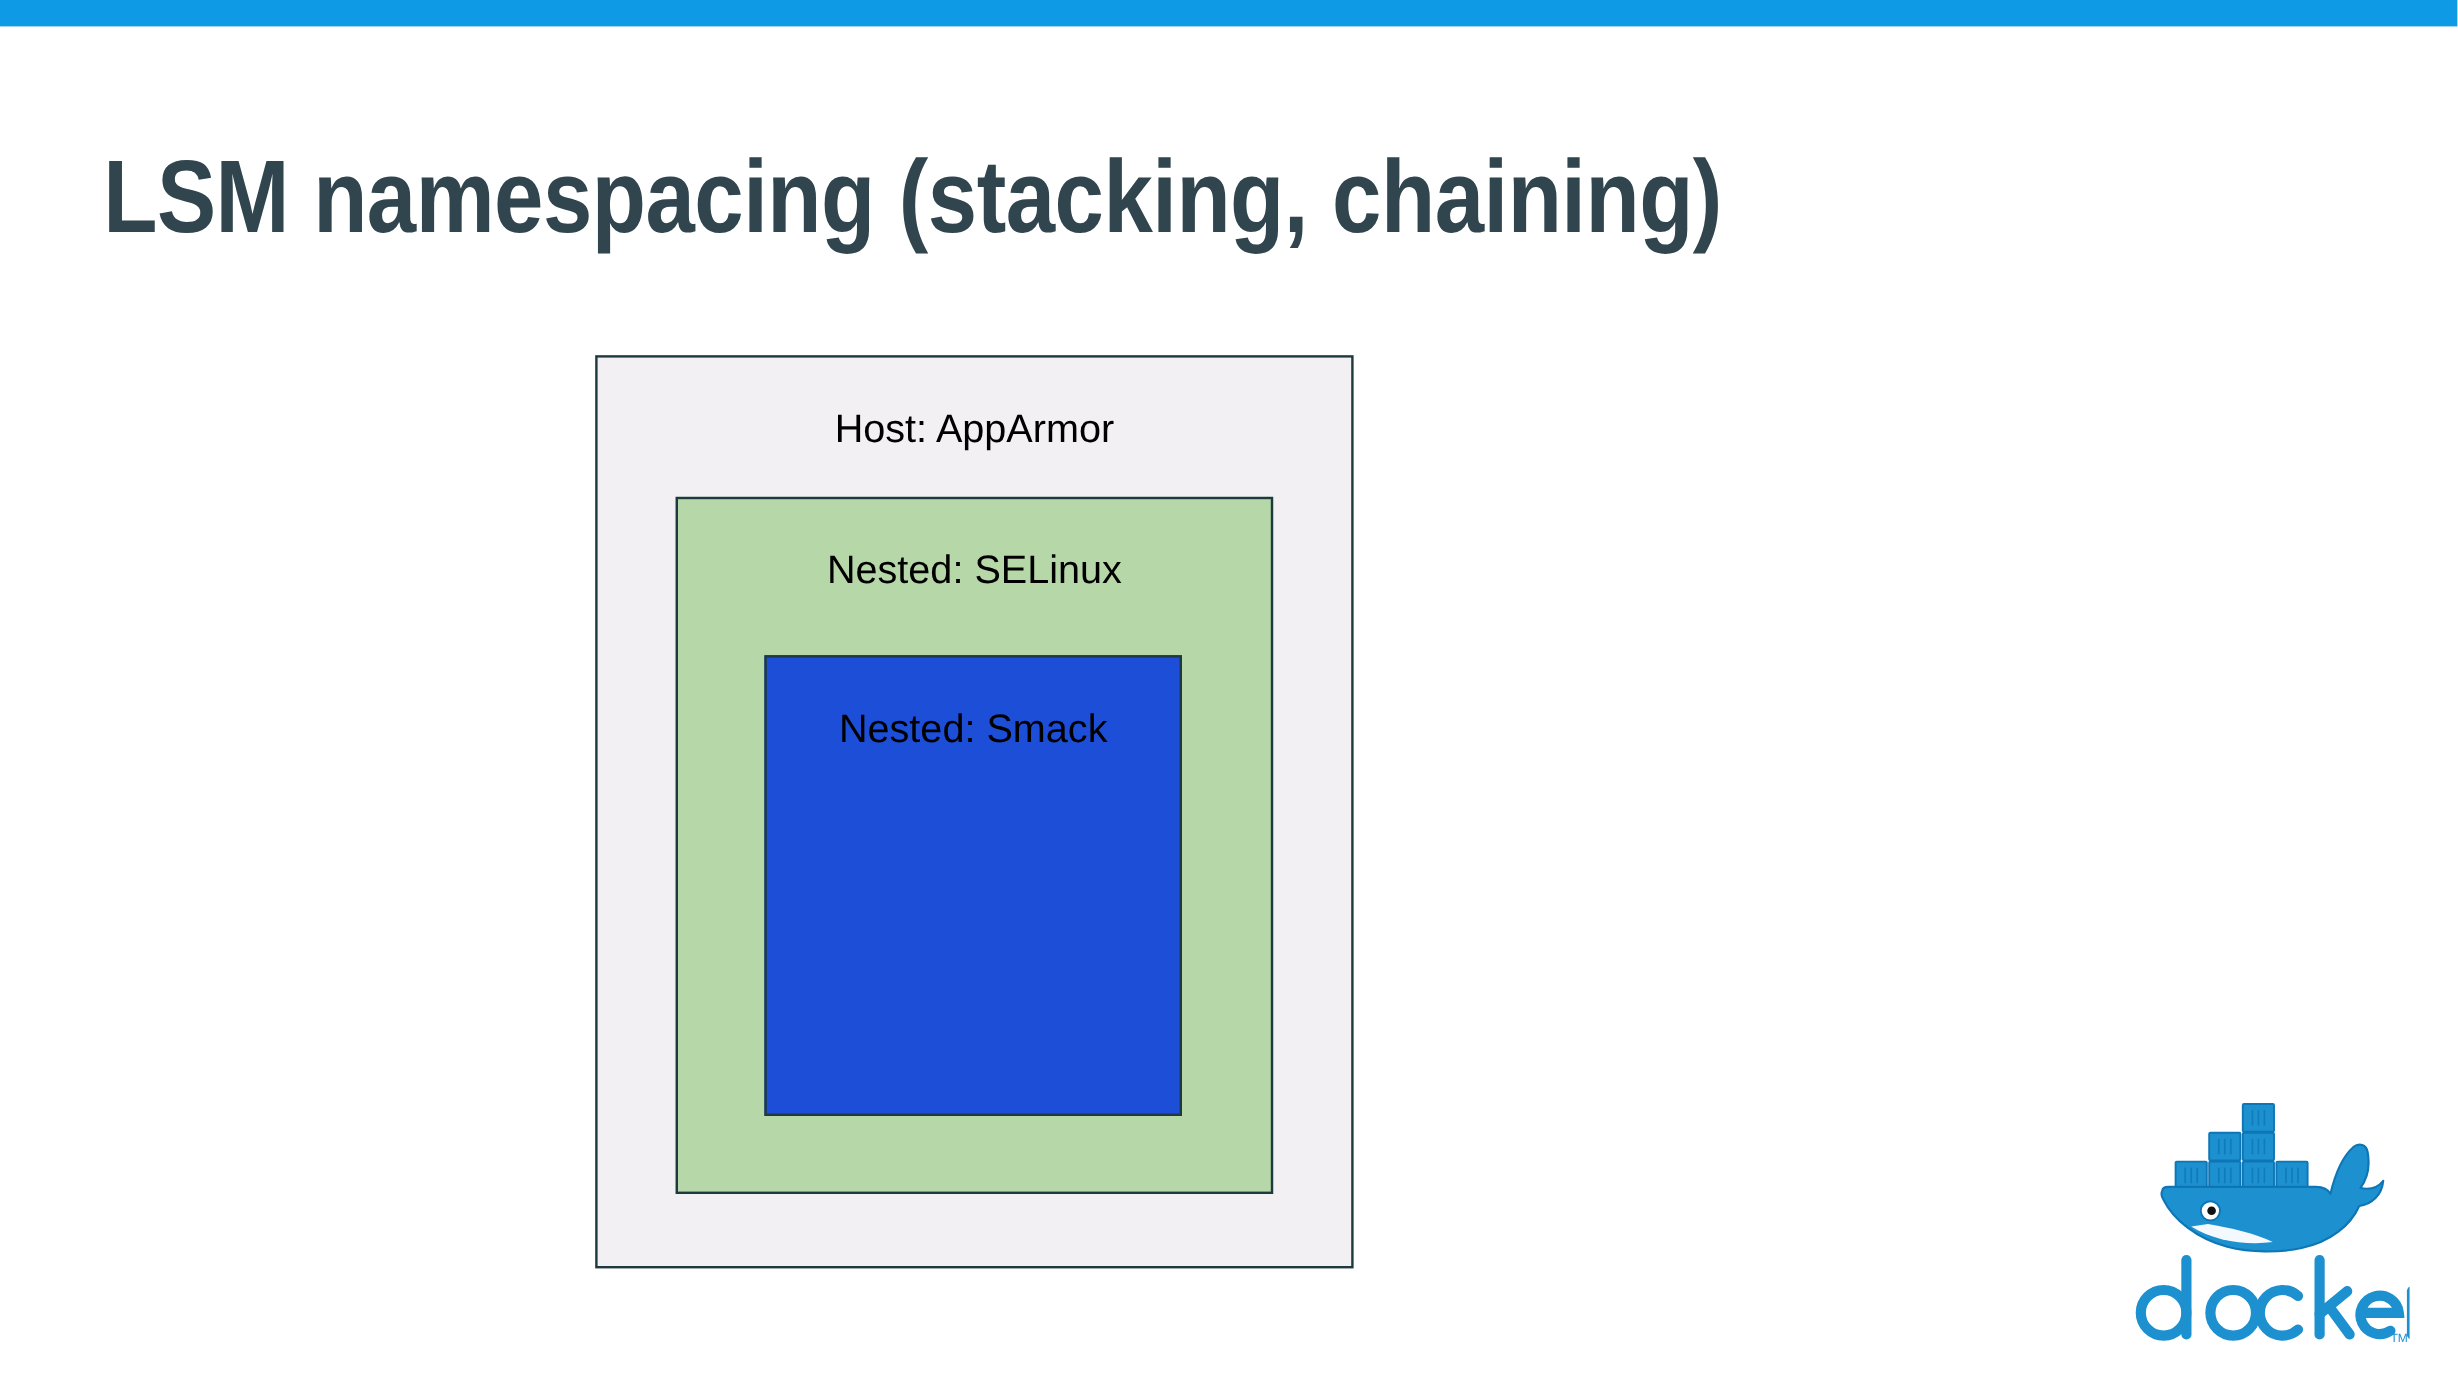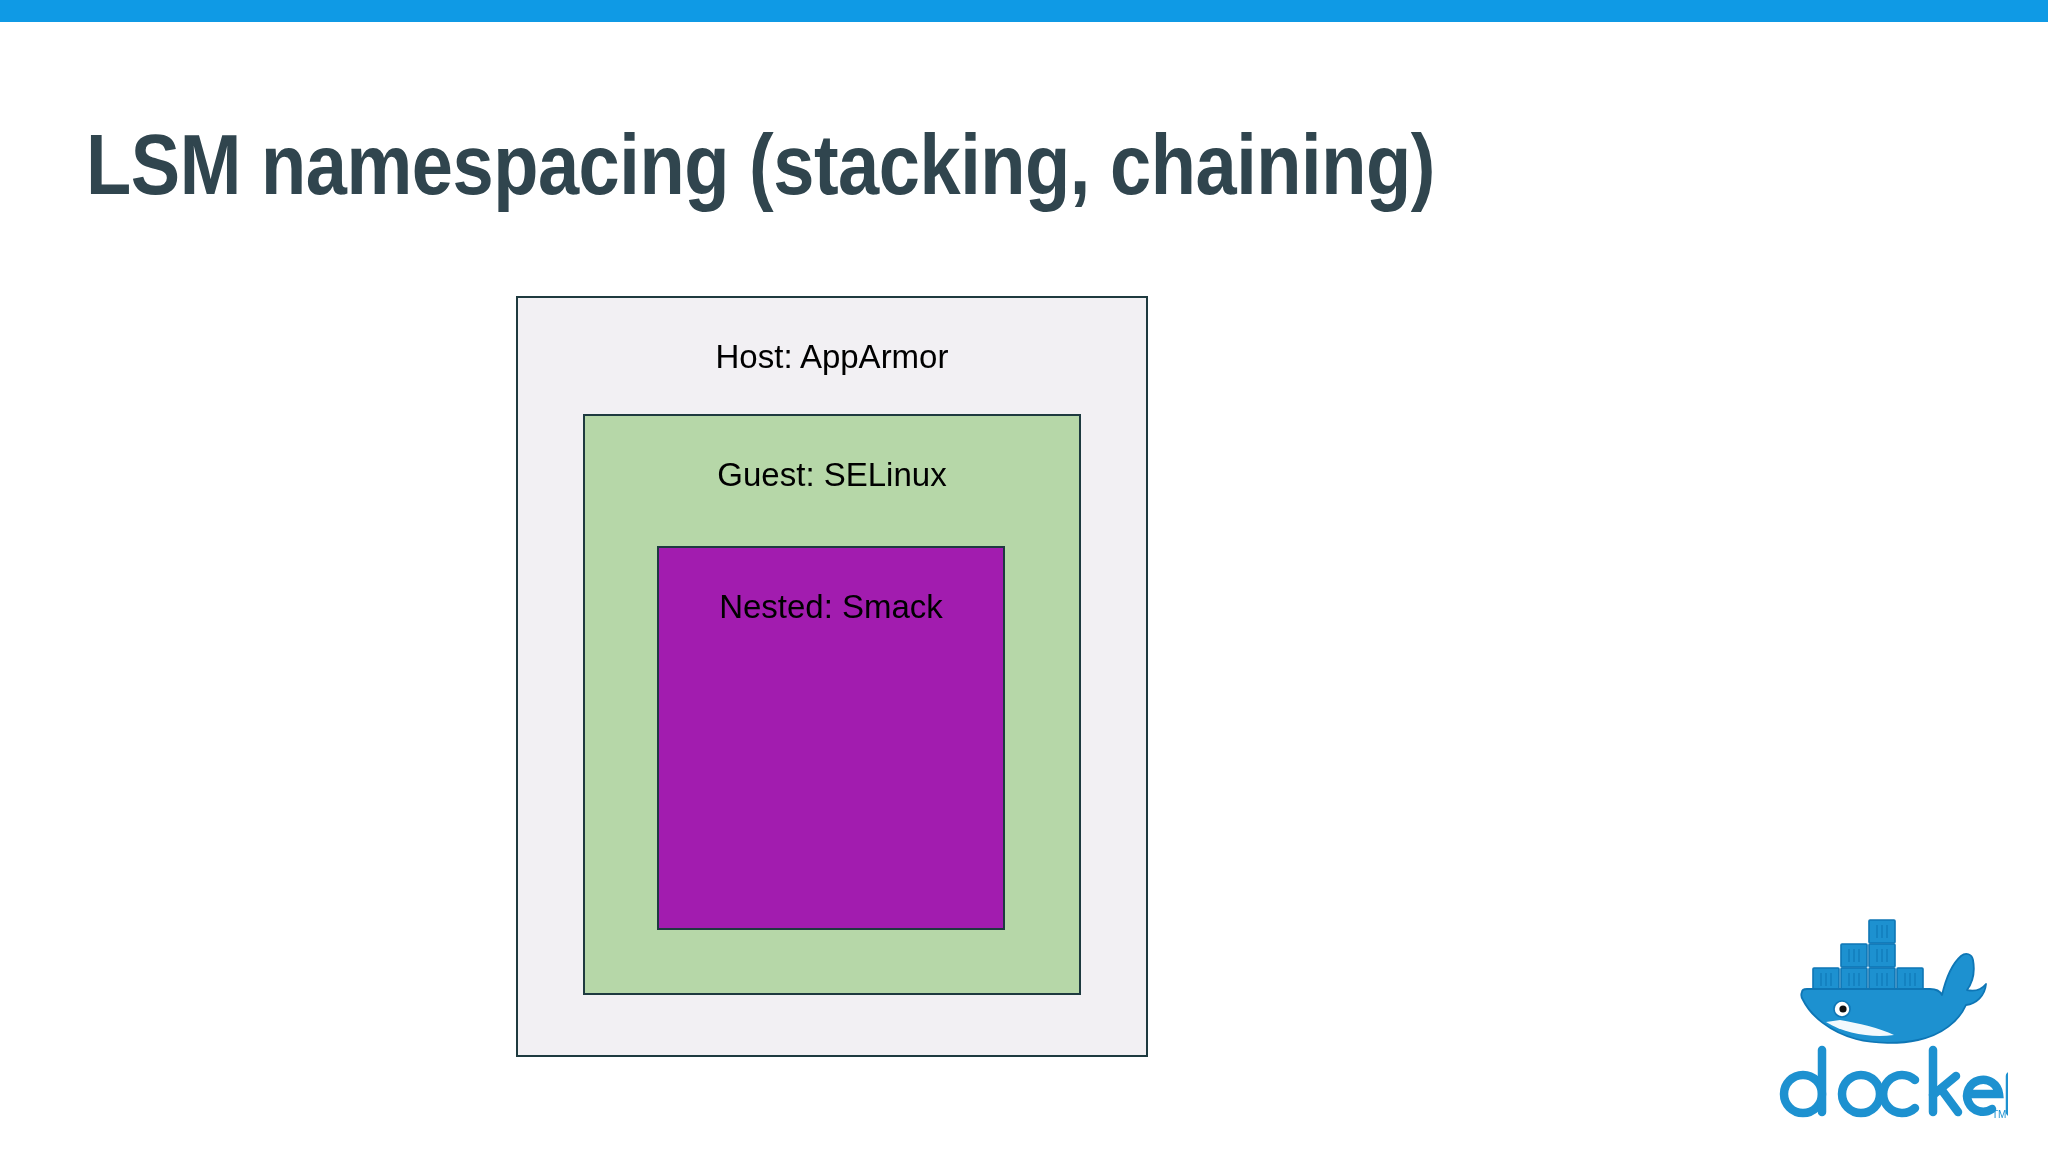--- a/index.html
+++ b/index.html
@@ -39,21 +39,21 @@
     line-height: 92px;
     letter-spacing: -0.5px;
     transform: scaleX(0.86);
     transform-origin: left center;
     white-space: nowrap;
   }
 
   
   #diagram {
     position: absolute;
-    left: 516px;
+    left: 496px;
     top: 296px;
     width: 632px;
     height: 761px;
   }
 
   .lsm-box {
     position: absolute;
     box-sizing: border-box;
     border: 2px solid #1e3a3f;
     display: block;
@@ -87,21 +87,21 @@
     height: 581px;
     background: #b6d7a8;
   }
   #label-guest { top: 40px; }
 
   #box-nested {
     left: 141px;
     top: 250px;
     width: 348px;
     height: 384px;
-    background: #a21caf;
+    background: #1d4ed8;
   }
   #label-nested { top: 40px; }
 
   
   #docker-logo {
     position: absolute;
     left: 1778px;
     top: 916px;
     width: 230px;
     height: 210px;
@@ -129,21 +129,21 @@
 
 <div id="slide-title">LSM namespacing (stacking, chaining)</div>
 
 <div id="diagram">
 
   <div id="box-host" class="lsm-box">
     <div id="label-host" class="lsm-label">Host: AppArmor</div>
   </div>
 
   <div id="box-guest" class="lsm-box">
-    <div id="label-guest" class="lsm-label">Guest: SELinux</div>
+    <div id="label-guest" class="lsm-label">Nested: SELinux</div>
   </div>
 
   <div id="box-nested" class="lsm-box">
     <div id="label-nested" class="lsm-label">Nested: Smack</div>
   </div>
 
 </div>
 
 <div id="docker-logo">
 

